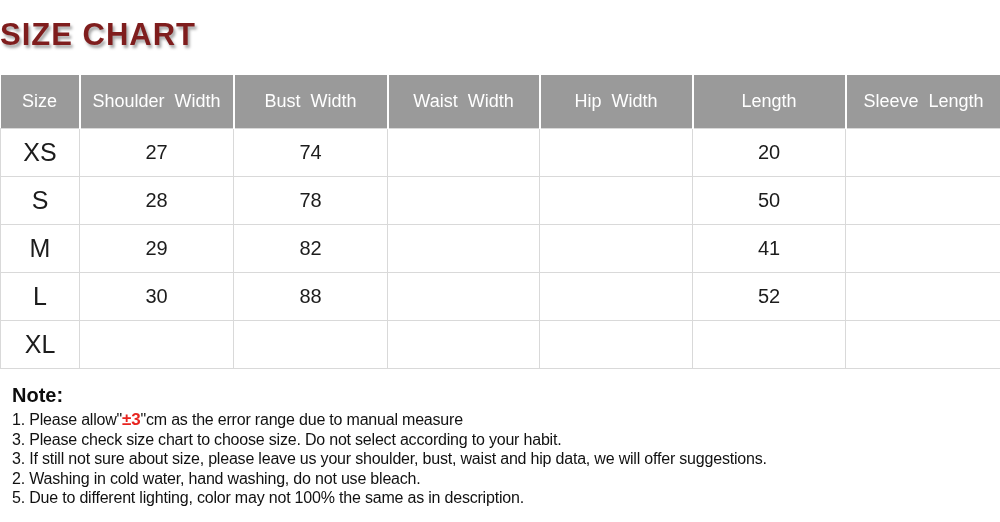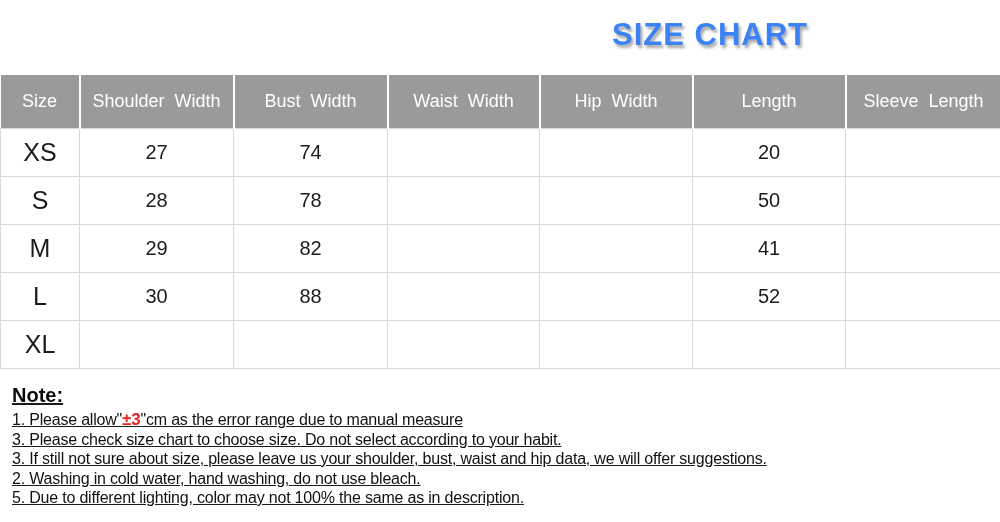--- a/index.html
+++ b/index.html
@@ -11,25 +11,25 @@
     font-family: "Liberation Sans", sans-serif;
     color: #1c1c1c;
     overflow: hidden;
   }
 
   .page-title {
     position: absolute;
     top: 17px;
     left: 0;
     width: 808px;
-    text-align: right;
+    text-align: left;
     font-size: 31px;
     font-weight: bold;
     letter-spacing: 1px;
-    color: #3b82f6;
+    color: #7f1d1d;
     text-shadow: 2px 3px 3px rgba(0,0,0,0.35);
   }
 
   table.size-table {
     position: absolute;
     top: 75px;
     left: 0;
     width: 1000px;
     border-collapse: collapse;
     table-layout: fixed;
@@ -56,21 +56,20 @@
     font-size: 20px;
     color: #1c1c1c;
   }
   table.size-table tbody td.size-col { font-size: 25px; }
 
   .notes {
     position: absolute;
     top: 384px;
     left: 12px;
     right: 8px;
-    text-decoration: underline;
   }
   .notes-heading {
     font-size: 20px;
     font-weight: bold;
     color: #0d0d0d;
     margin-bottom: 3px;
   }
   .note-line {
     font-size: 16px;
     line-height: 19.5px;

